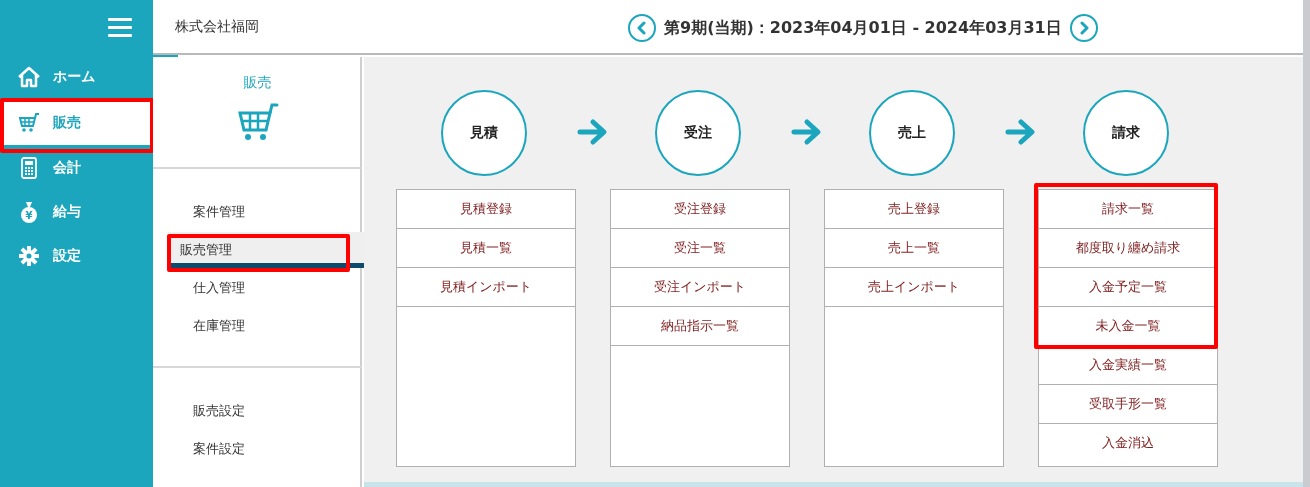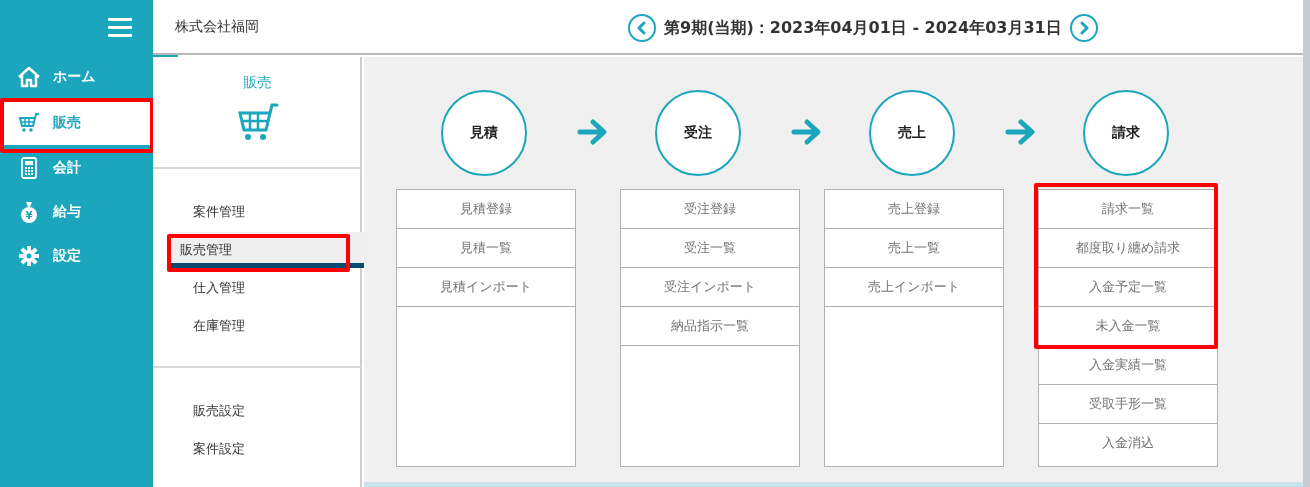--- a/index.html
+++ b/index.html
@@ -32,21 +32,21 @@
 
   
   .main { position: absolute; left: 364px; top: 57px; width: 939px; height: 430px; background: #f0f0f0; }
   .main-bottom { position: absolute; left: 364px; top: 482px; width: 939px; height: 5px; background: #c9e3ea; }
   .scroll-r { position: absolute; left: 1303px; top: 0; width: 7px; height: 487px; background: #c8cbd0; }
 
   .stage { position: absolute; width: 86px; height: 86px; border: 2.5px solid #1ba6bd; border-radius: 50%; background: #fff; display: flex; align-items: center; justify-content: center; font-weight: bold; font-size: 14px; color: #222; top: 33px; }
   .arrow { position: absolute; top: 61px; width: 32px; height: 28px; }
 
   .col { position: absolute; top: 132px; width: 180px; background: #fff; border: 1.5px solid #b0b0b0; }
-  .col .btn { height: 39px; line-height: 38px; text-align: center; font-size: 13px; color: #737373; border-bottom: 1.5px solid #b0b0b0; background: #fff; }
+  .col .btn { height: 39px; line-height: 38px; text-align: center; font-size: 13px; color: #7f1d1d; border-bottom: 1.5px solid #b0b0b0; background: #fff; }
 </style>
 </head>
 <body>
 
 <div class="root">
 
   <div class="nav">
     <div class="hamburger">
         <span></span>
         <span></span>
@@ -183,21 +183,21 @@
     <svg class="arrow" style="left:641px;" viewBox="0 0 32 28">
         <path d="M3 14 H26 M16 4 L27 14 L16 24" fill="none" stroke="#1ba6bd" stroke-width="5" stroke-linecap="round" stroke-linejoin="round"></path>
       </svg>
 
     <div class="col" style="left:32px; height:278px;">
       <div class="btn">見積登録</div>
       <div class="btn">見積一覧</div>
       <div class="btn">見積インポート</div>
     </div>
 
-    <div class="col" style="left:246px; height:278px;margin-left:10px;">
+    <div class="col" style="left:246px; height:278px;">
       <div class="btn">受注登録</div>
       <div class="btn">受注一覧</div>
       <div class="btn">受注インポート</div>
       <div class="btn">納品指示一覧</div>
     </div>
 
     <div class="col" style="left:460px; height:278px;">
       <div class="btn">売上登録</div>
       <div class="btn">売上一覧</div>
       <div class="btn">売上インポート</div>

